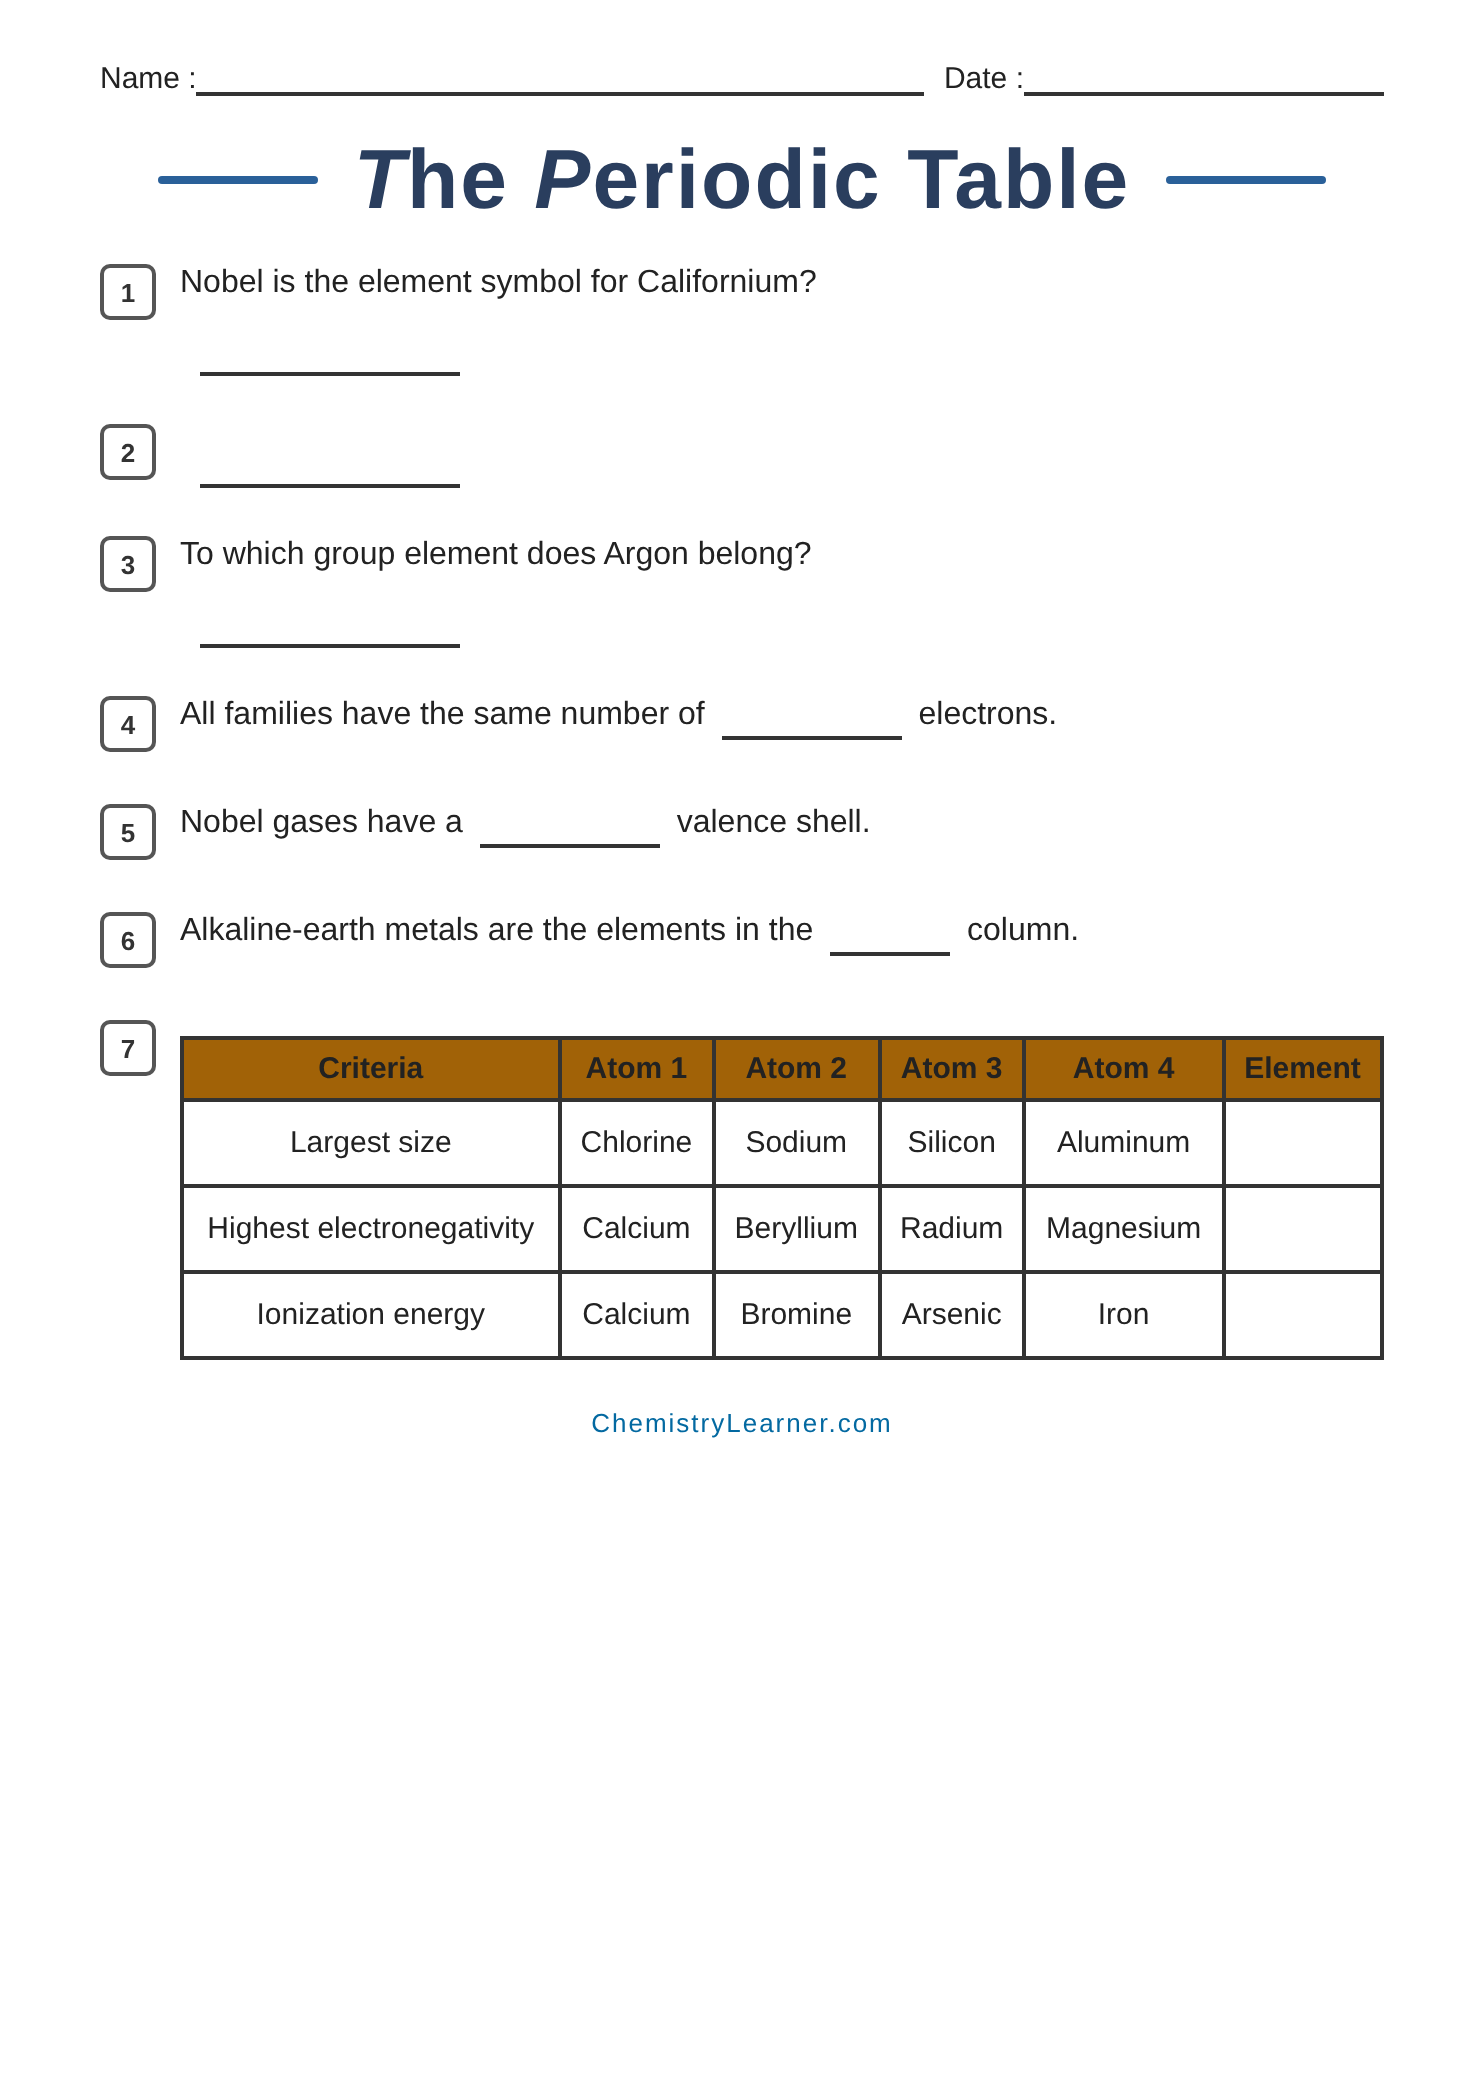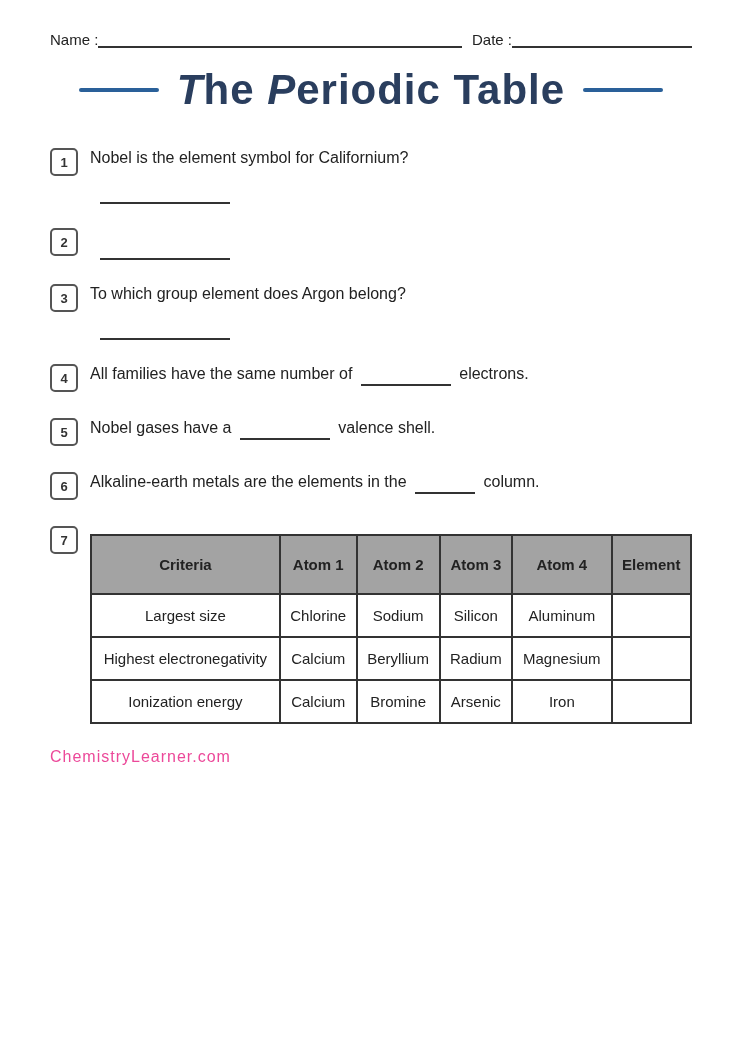--- a/index.html
+++ b/index.html
@@ -45,21 +45,21 @@
     .date-line {
       border-bottom: 2px solid #333;
       width: 180px;
       height: 18px;
     }
 
     .title-section {
       display: flex;
       align-items: center;
       justify-content: center;
-      margin-bottom: 32px;
+      margin-bottom: 16px;
       gap: 18px;
       text-align: right;
     }
 
     .title-dash {
       height: 4px;
       width: 80px;
       background: #2a6099;
       border-radius: 2px;
     }
@@ -141,44 +141,45 @@
     }
 
     table {
       width: 100%;
       border-collapse: collapse;
       font-size: 15px;
     }
 
     th {
       border: 2px solid #333;
-      padding: 20px 8px;
+      padding: 6px 8px;
       text-align: center;
       font-weight: bold;
-      background: #a3a3a3;
+      background: #a16207;
       font-size: 15px;
     }
 
     td {
       border: 2px solid #333;
       padding: 12px 8px;
       text-align: center;
       font-size: 15px;
       vertical-align: middle;
     }
 
     td.criteria-cell {
       font-weight: normal;
       text-align: center;
       border-radius: 14px;
     }
 
     .footer {
-      font-size: 16px;
-      color: #ec4899;
+      text-align: center;
+      font-size: 13px;
+      color: #0369a1;
       margin-top: 24px;
       letter-spacing: 1px;
     }
   </style>
 </head>
 <body>
 
 <div class="name-date-row">
   <span class="name-label">Name :</span>
   <div class="name-line"></div>

